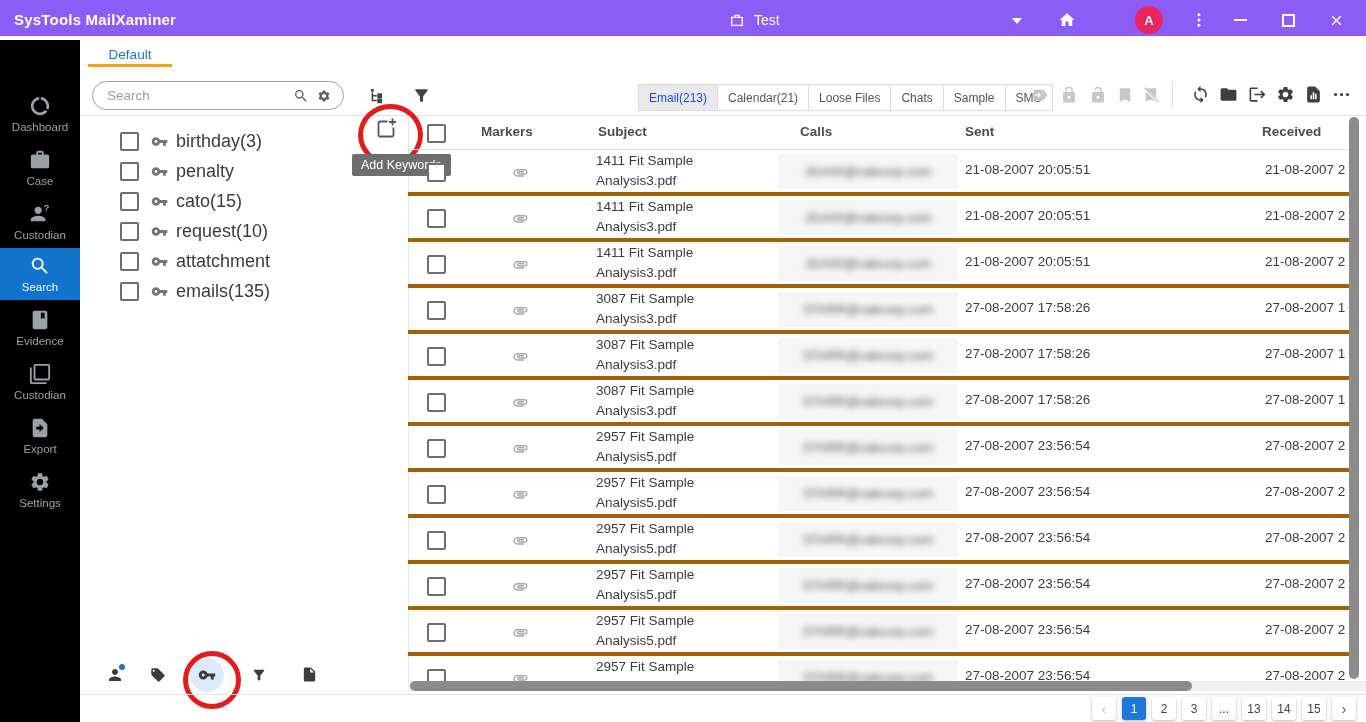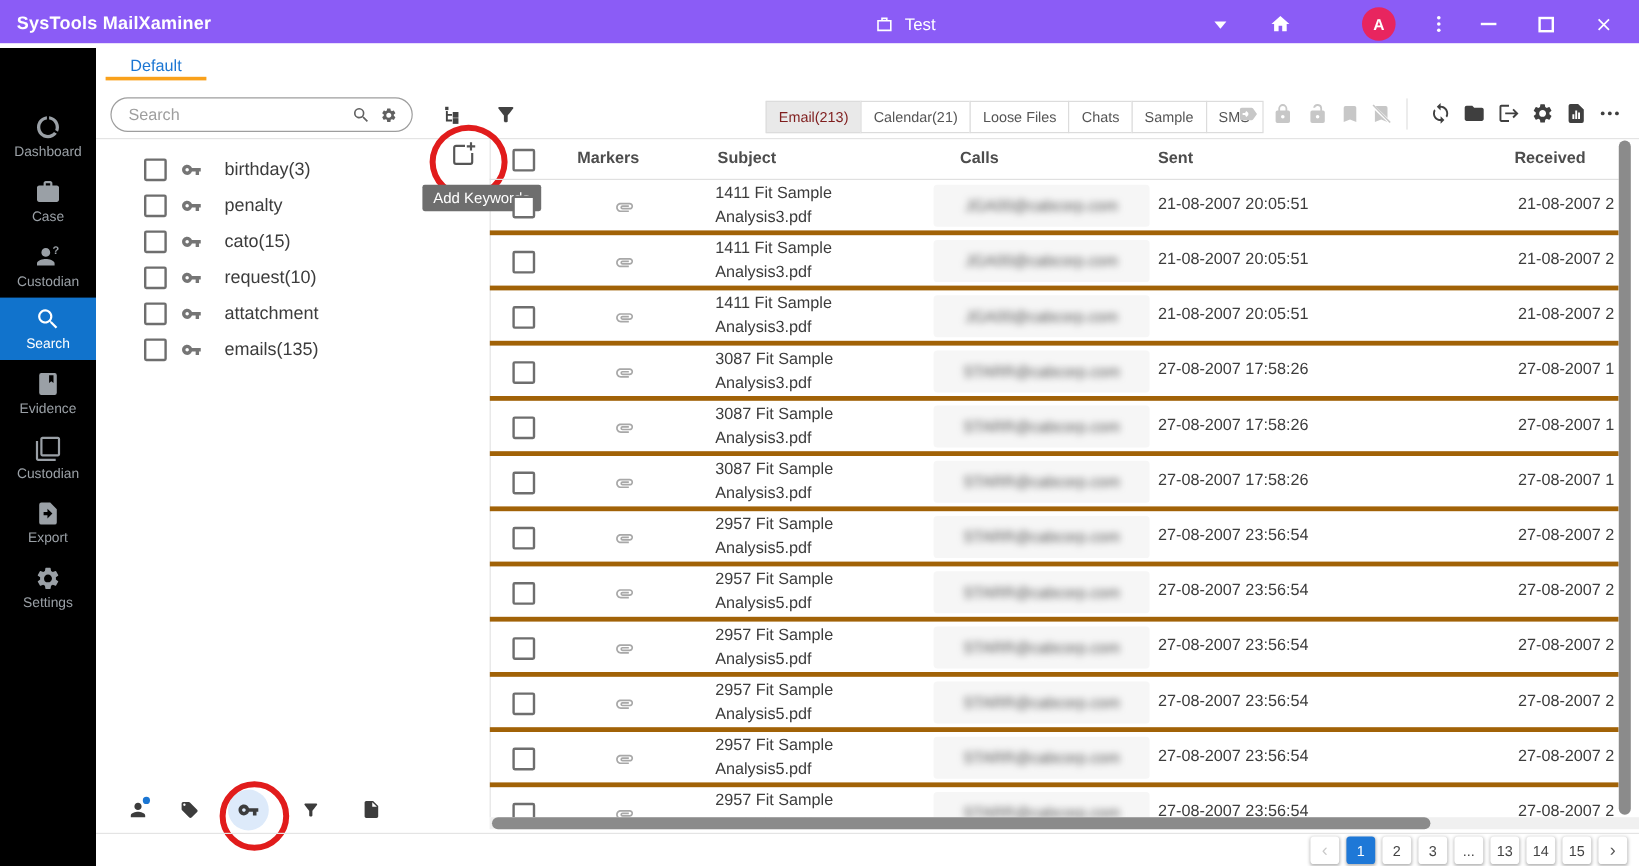--- a/index.html
+++ b/index.html
@@ -26,34 +26,34 @@
   #tab-default{left:88px;top:47px;width:84px;text-align:center;color:#1b76d3;font-size:13.5px;font-weight:500;cursor:pointer;}
   #tab-underline{left:88px;top:64px;width:84px;height:3px;background:#f9a11b;}
 
   
   #search-pill{left:92px;top:81px;width:250px;height:27px;border:1.5px solid #9e9e9e;border-radius:16px;display:flex;align-items:center;cursor:text;background:#fff;}
   #search-ph{margin-left:14px;font-size:13.5px;color:#9e9e9e;flex:1;}
   #tree-btn{left:367px;top:87px;width:19px;height:19px;color:#424242;cursor:pointer;}
   #funnel-btn{left:412px;top:86px;width:19px;height:19px;color:#424242;cursor:pointer;}
   #view-tabs{left:639px;top:84px;height:27px;display:flex;}
   .vtab{padding:0 10px;line-height:26px;font-size:12px;color:#555;border:1px solid #dcdcdc;margin-left:-1px;background:#fff;cursor:pointer;white-space:nowrap;}
-  .vtab.active{background:#e9e9e9;color:#7f1d1d;}
+  .vtab.active{background:#e9e9e9;color:#1d4ed8;}
   .tb-icon{position:absolute;top:86px;width:18px;height:18px;cursor:pointer;}
   .tb-icon.dis{color:#c7c7c7;}
   .tb-icon.en{color:#3f3f3f;top:85px;width:19px;height:19px;}
   #tb-divider{left:1172px;top:82px;width:1px;height:26px;background:#e0e0e0;}
 
   .hline{background:#e4e4e4;height:1px;}
   .vline{background:#e4e4e4;width:1px;}
 
   
   #kw-list{left:120px;top:126px;}
   .kw-row{height:30px;display:flex;align-items:center;cursor:pointer;}
   .cb{width:15px;height:15px;border:2px solid #6e6e6e;border-radius:2px;background:#fff;display:inline-block;cursor:pointer;}
-  .kw-row .lbl{margin-left:19px;font-size:15px;color:#3c3c3c;}
+  .kw-row .lbl{margin-left:8px;font-size:18px;color:#3c3c3c;}
 
   #addkw-btn{left:374px;top:117px;width:24px;height:24px;color:#555;cursor:pointer;}
   .red-ring{border:5px solid #e11c1c;border-radius:50%;pointer-events:none;}
   #tooltip{left:352px;top:154px;background:#6e6e6e;color:#fff;font-size:12.5px;font-weight:500;padding:4px 9px;border-radius:2px;}
 
   
   .th{position:absolute;top:124px;font-size:13.5px;font-weight:bold;color:#4d4d4d;}
   #rows{left:408px;top:150px;width:941px;height:531px;overflow:hidden;}
   .trow{position:relative;height:42px;border-bottom:4px solid #a16207;}
   .trow .cb{position:absolute;left:19px;top:13px;}

